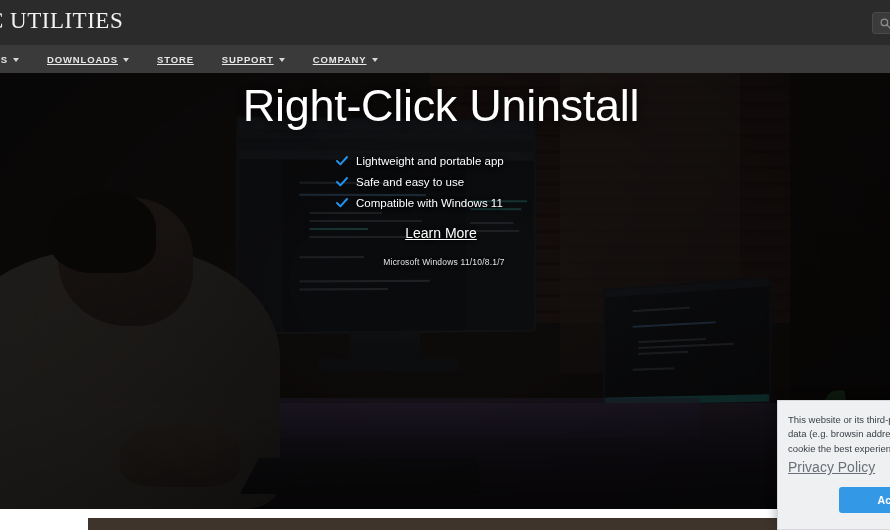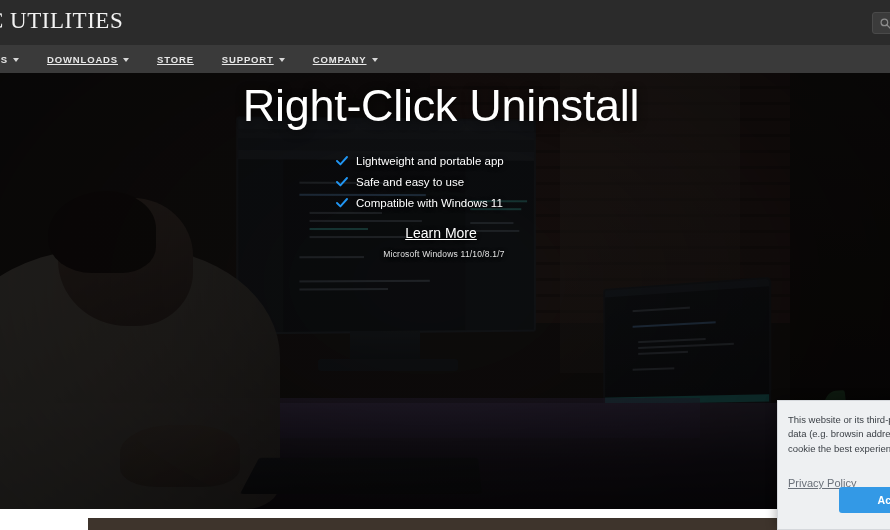--- a/index.html
+++ b/index.html
@@ -334,21 +334,21 @@
     text-shadow: 0 1px 5px rgba(0,0,0,.7);
     cursor: pointer;
   }
   .meta-line {
     margin-top: 10px;
     font-size: 8.5px;
     color: #e2e2e2;
     letter-spacing: .2px;
     text-shadow: 0 1px 4px rgba(0,0,0,.8);
   }
-  .meta-line.second { margin-top: 8px; padding-left: 6px; }
+  .meta-line.second { margin-top: 16px; padding-left: 6px; }
 
   
   .cookie-banner {
     position: absolute;
     left: 777px;
     top: 400px;
     width: 180px;
     height: 130px;
     background: #eef0f2;
     border: 1px solid #d5d8dc;
@@ -358,22 +358,22 @@
     overflow: hidden;
   }
   .cookie-text {
     font-size: 9.5px;
     line-height: 1.52;
     color: #3a3f45;
     width: 170px;
   }
   .cookie-link {
     display: inline-block;
-    margin-top: 21px;
-    font-size: 11px;
+    margin-top: 3px;
+    font-size: 14px;
     color: #6a7079;
     text-decoration: underline;
     cursor: pointer;
   }
   .cookie-accept {
     position: absolute;
     left: 61px;
     top: 86px;
     width: 110px;
     height: 26px;

